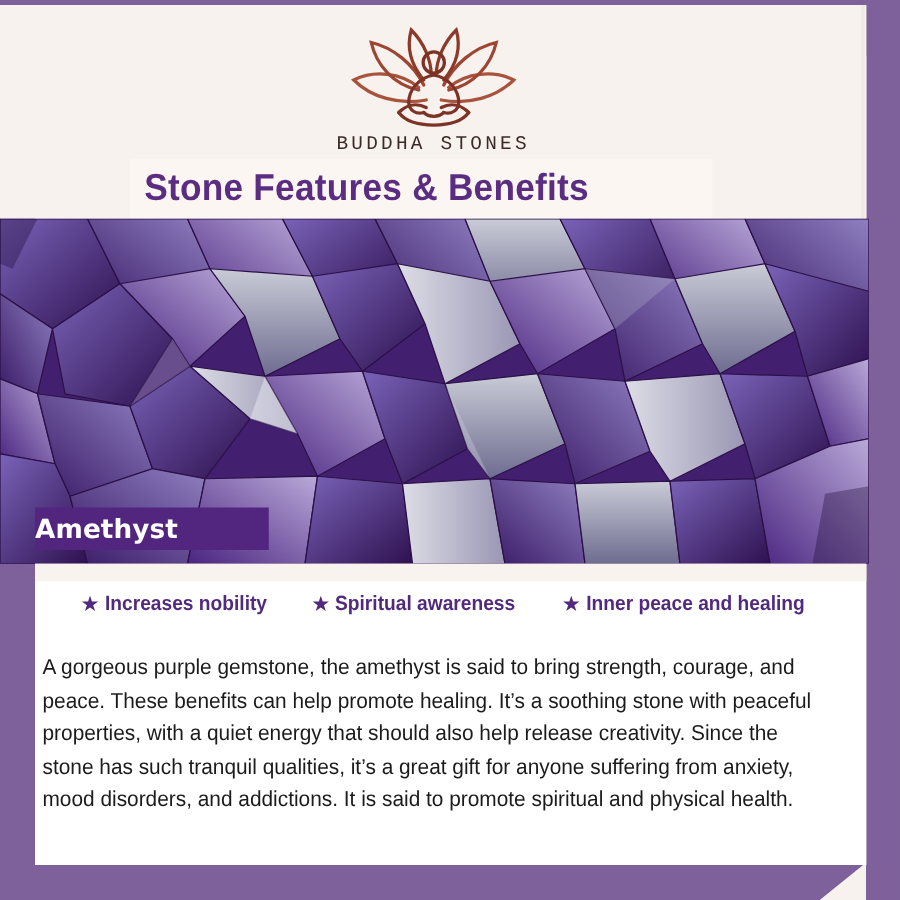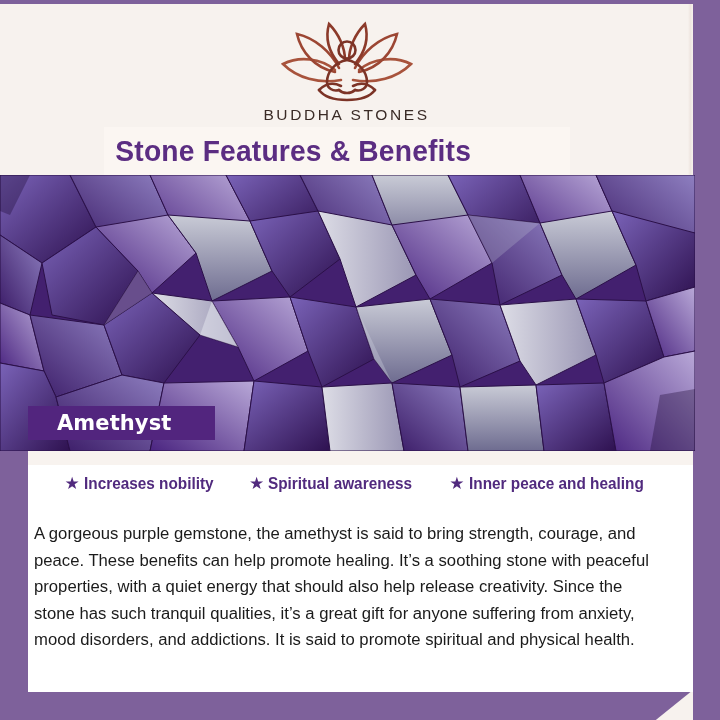--- a/index.html
+++ b/index.html
@@ -24,21 +24,21 @@
   
   .header-card{position:absolute;left:0;top:4px;width:693px;height:171px;background:#F7F2EE;}
   .header-card .hairline{position:absolute;right:0;top:0;width:5px;height:100%;
      background:linear-gradient(90deg,#F7F2EE 0%,#EFE6E0 45%,#F7F2EE 100%);}
 
   
   .logo{position:absolute;left:0;top:20px;width:693px;text-align:center;}
   .logo svg{display:block;margin:0 auto;}
   .brand{
     margin-top:4px;
-    font-family:Liberation Sans, sans-serif;
+    font-family:Liberation Mono, monospace;
     font-size:15.5px;letter-spacing:2.6px;color:#3A2B26;
     font-weight:400;
   }
 
   
   .title-band{
     position:absolute;left:104px;top:127px;width:466px;height:48px;
     background:#FBF6F2;
     display:flex;align-items:center;
   }
@@ -56,21 +56,21 @@
      background:#3B1E63;}
   .photo svg{display:block;width:695px;height:276px;}
 
   
   .stone-bar{
     position:absolute;left:28px;top:406px;width:187px;height:34px;
     background:#52257E;display:flex;align-items:center;
   }
   .stone-name{
     color:#FFFFFF;font-size:21px;font-weight:bold;
-    padding-left:29px;letter-spacing:.1px;
+    letter-spacing:.1px;
     font-family:"DejaVu Sans","Liberation Sans",sans-serif;
   }
 
   
   .panel{
     position:absolute;left:28px;top:451px;width:665px;height:241px;
     background:#FFFFFF;
   }
   .panel .panel-top-tint{position:absolute;left:0;top:0;width:100%;height:14px;
     background:#F8F3EF;}

